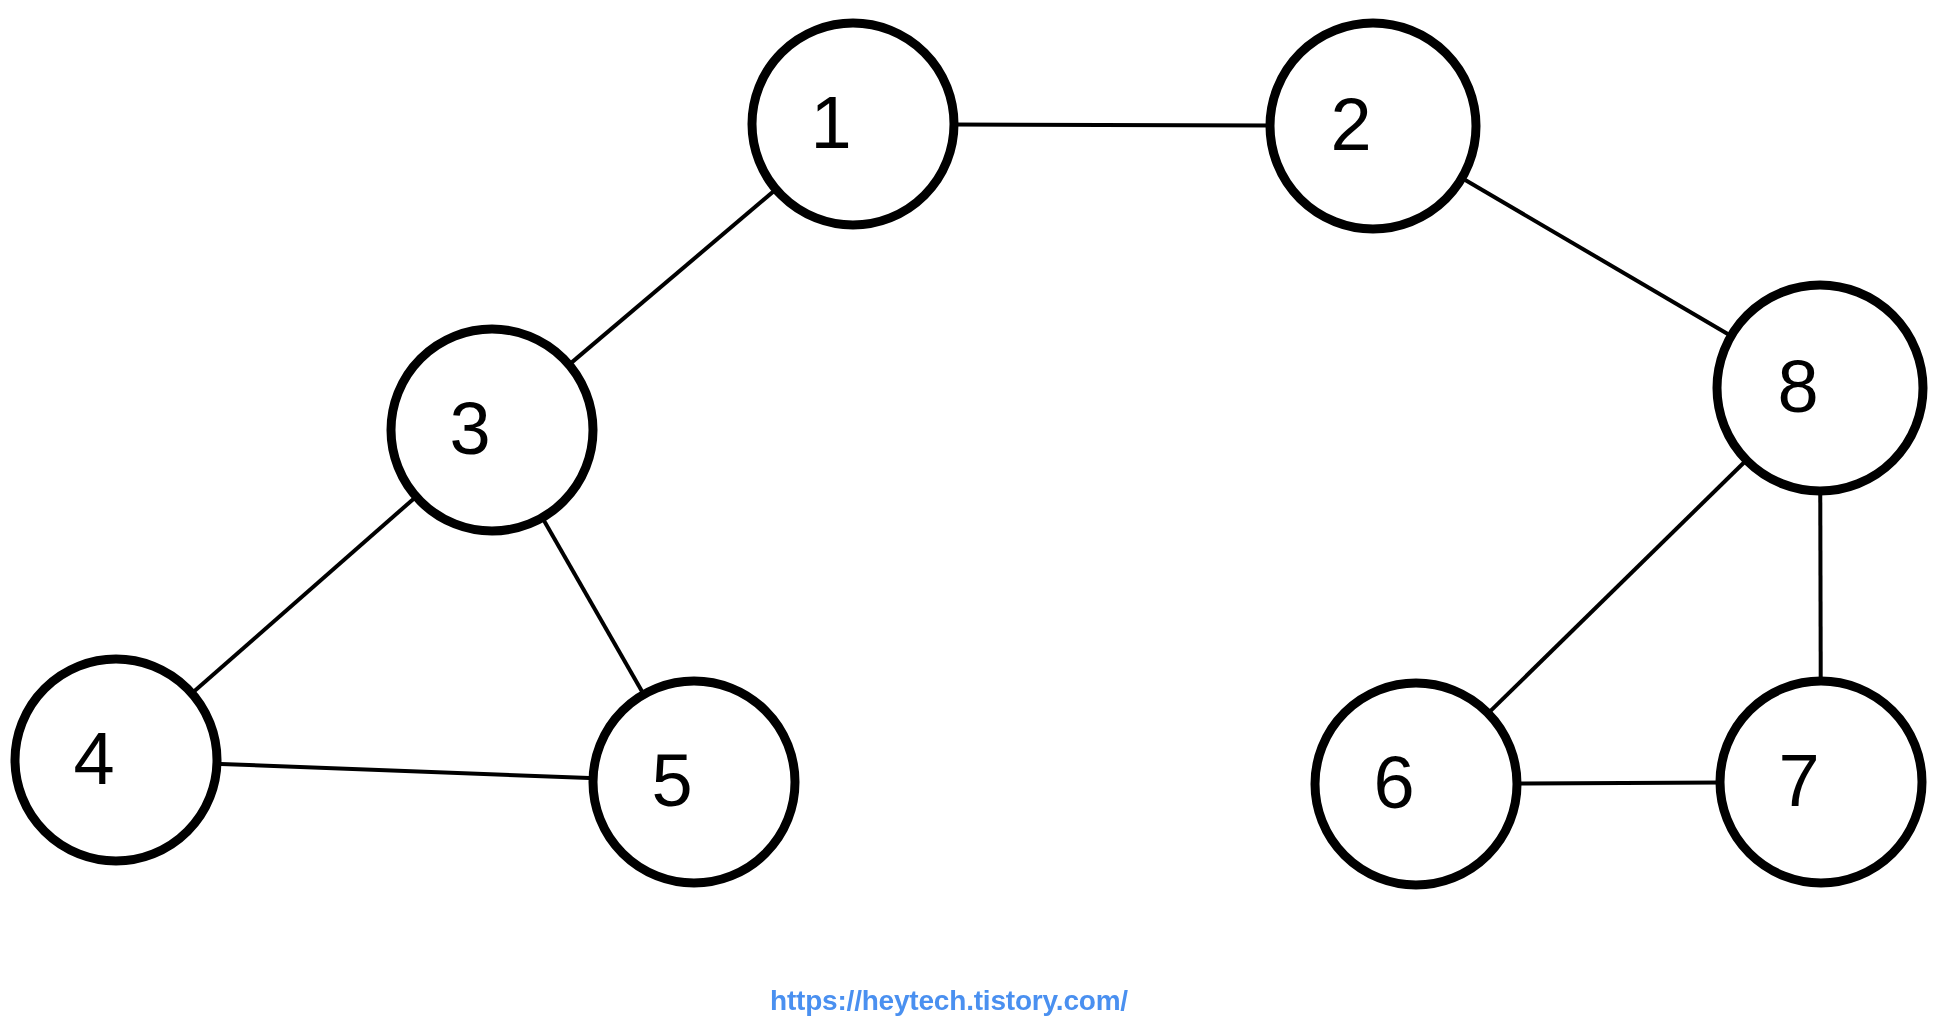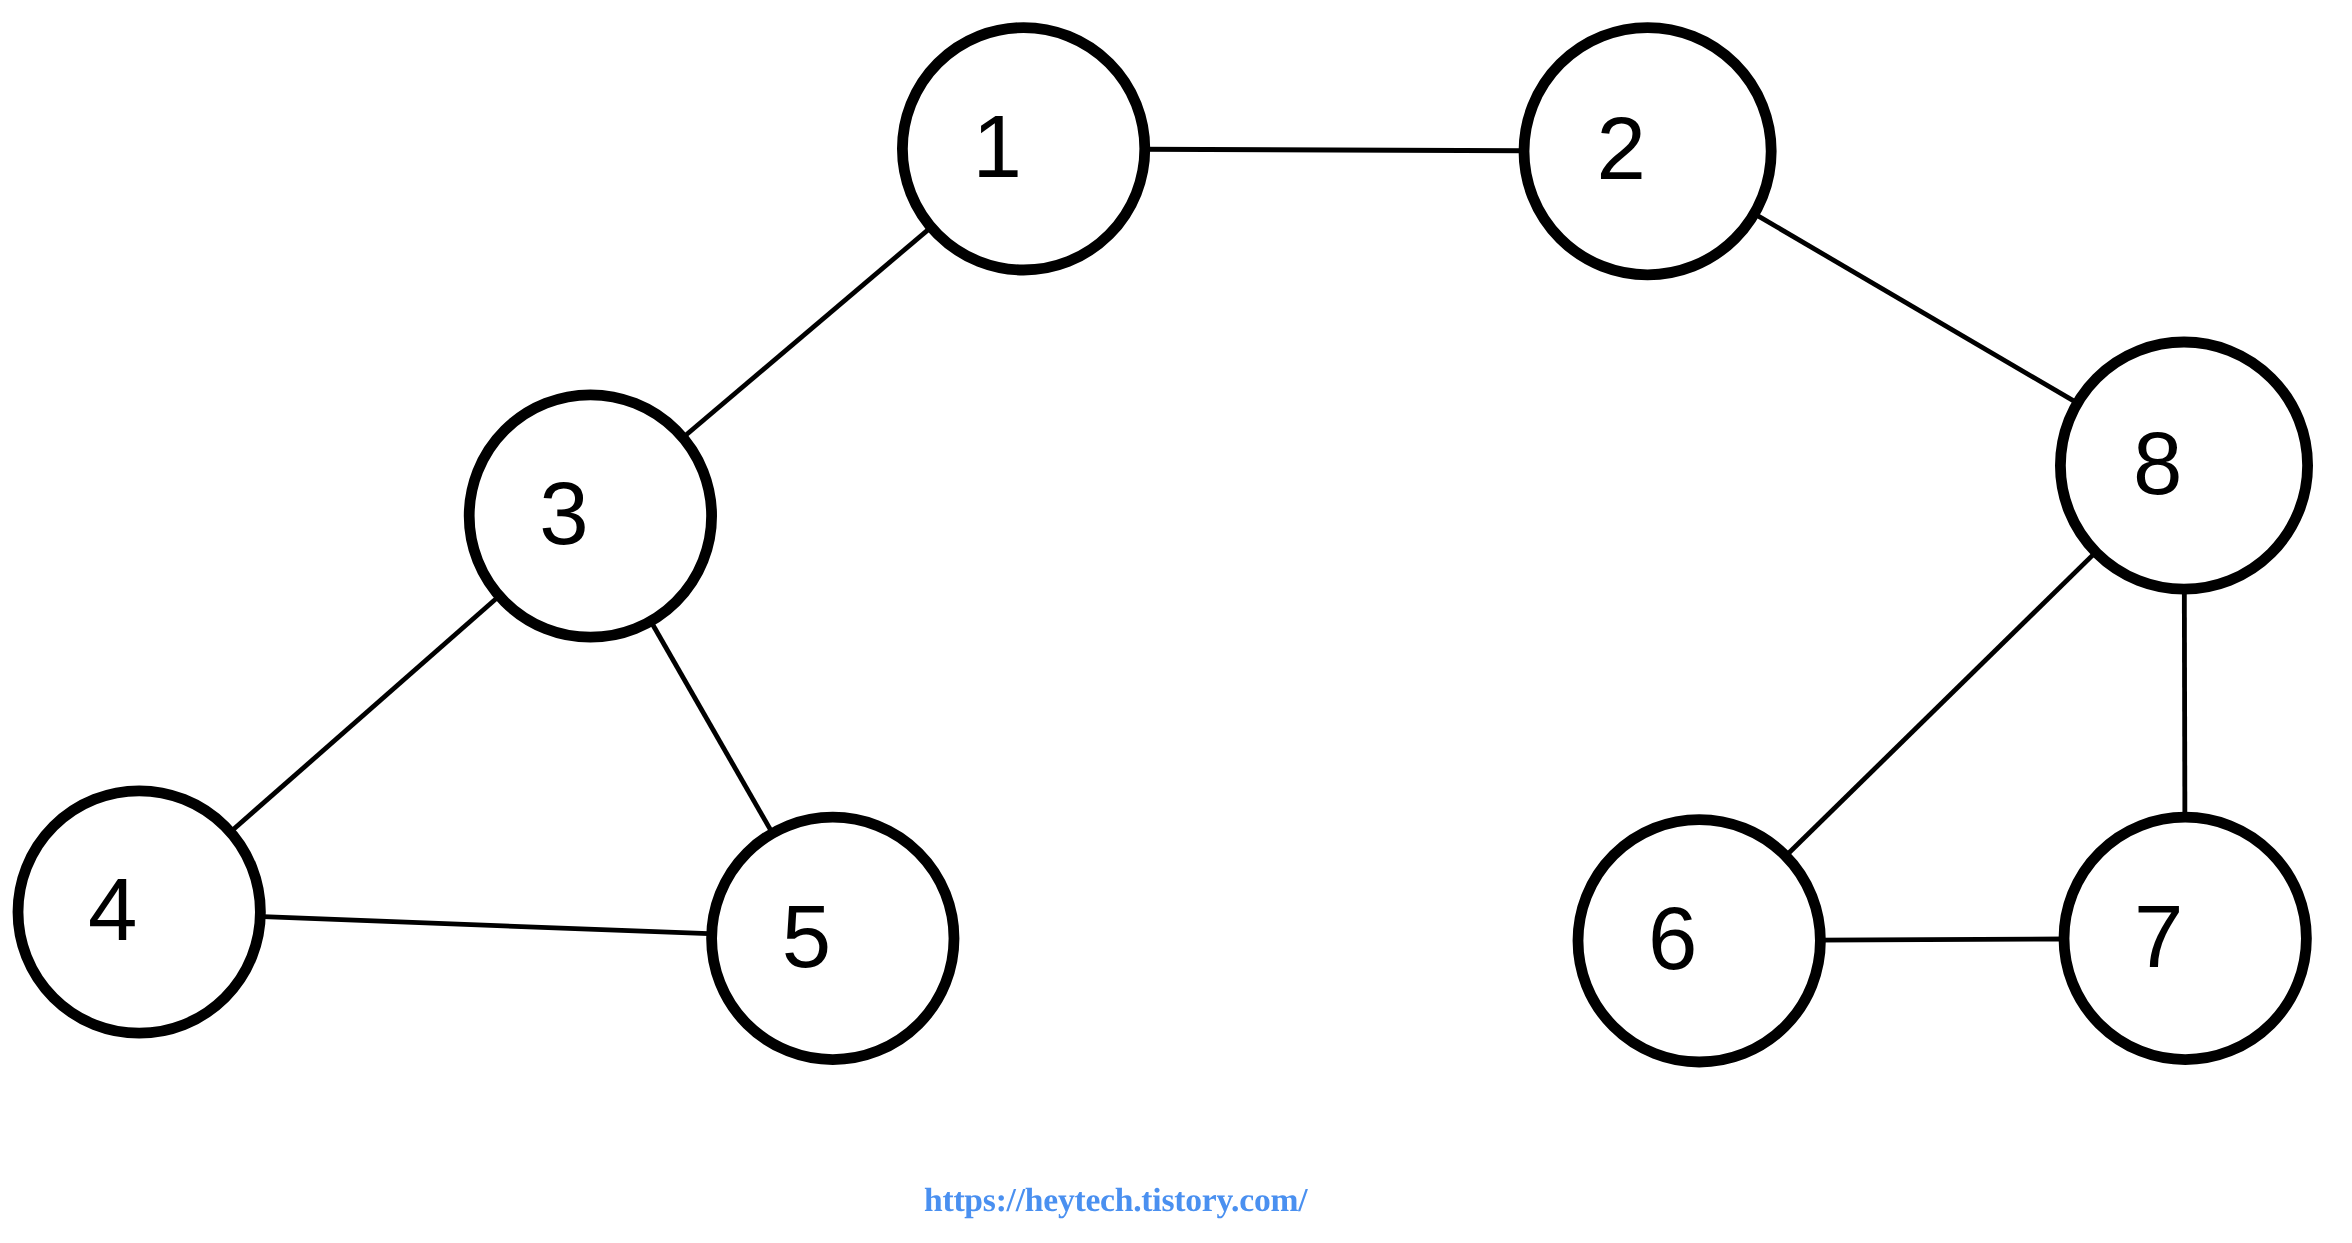--- a/index.html
+++ b/index.html
@@ -42,21 +42,21 @@
   .graph-node-label {
     fill: #000000;
     font-family: "Liberation Sans", sans-serif;
     font-size: 74px;
     font-weight: 400;
     text-anchor: middle;
     dominant-baseline: central;
   }
   .watermark-text {
     position: absolute;
-    font-family: Liberation Serif, serif;
+    font-family: Liberation Sans, sans-serif;
     font-size: 28px;
     font-weight: 700;
     letter-spacing: -0.2px;
     white-space: nowrap;
     user-select: none;
     text-align: center;
   }
 </style>
 </head>
 <body>

